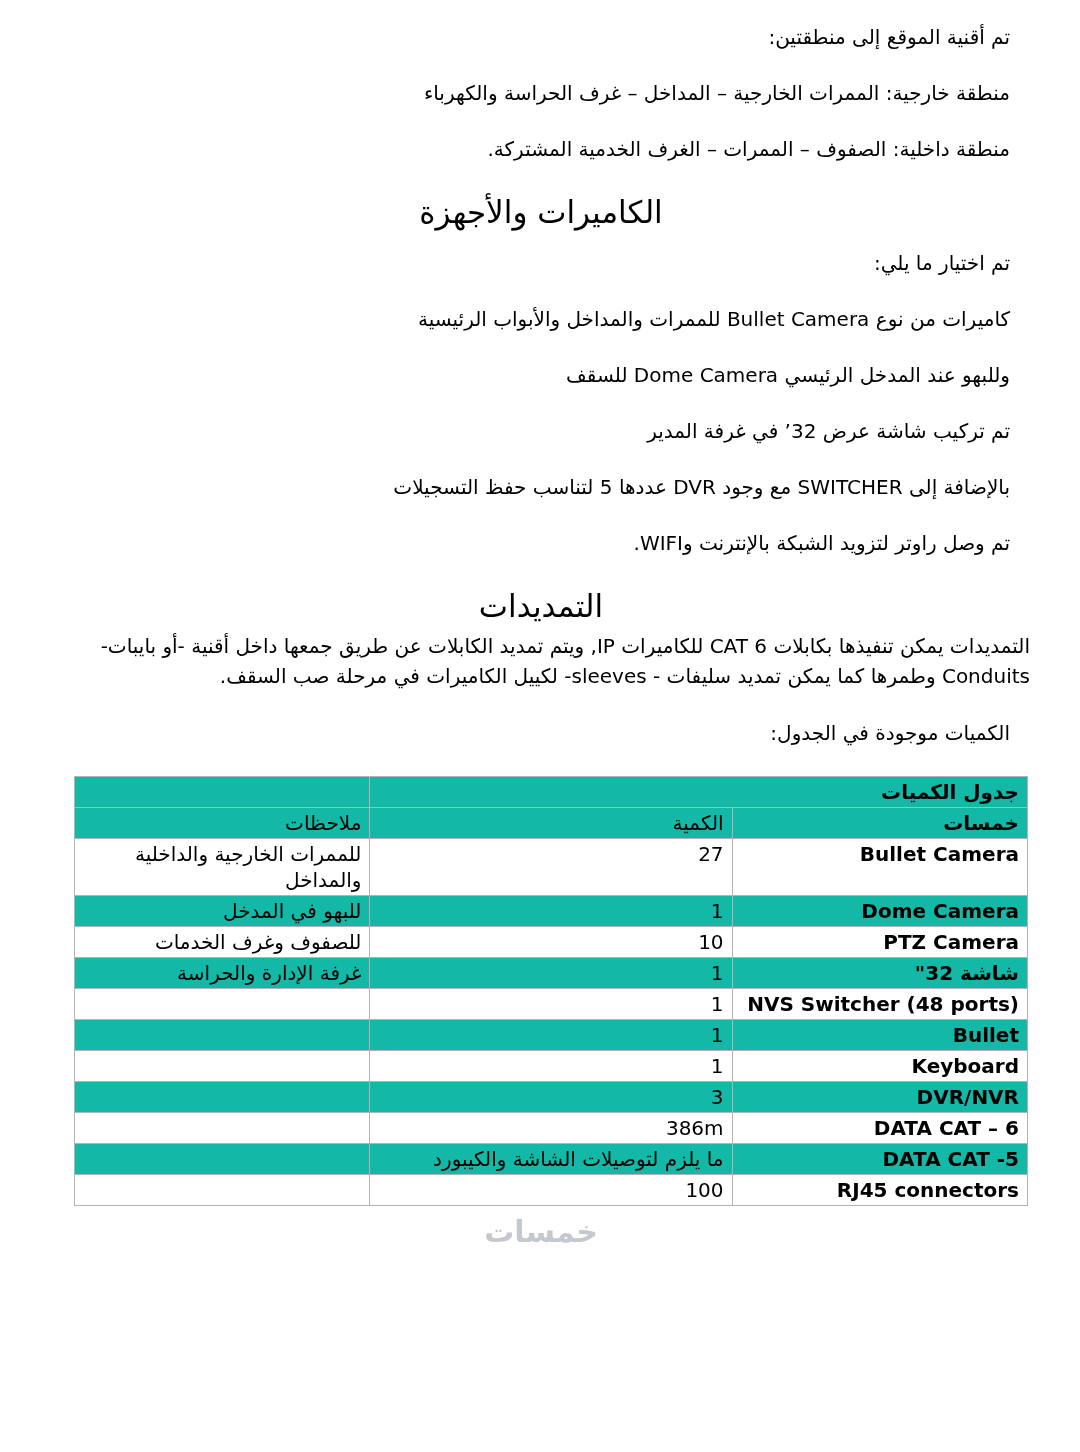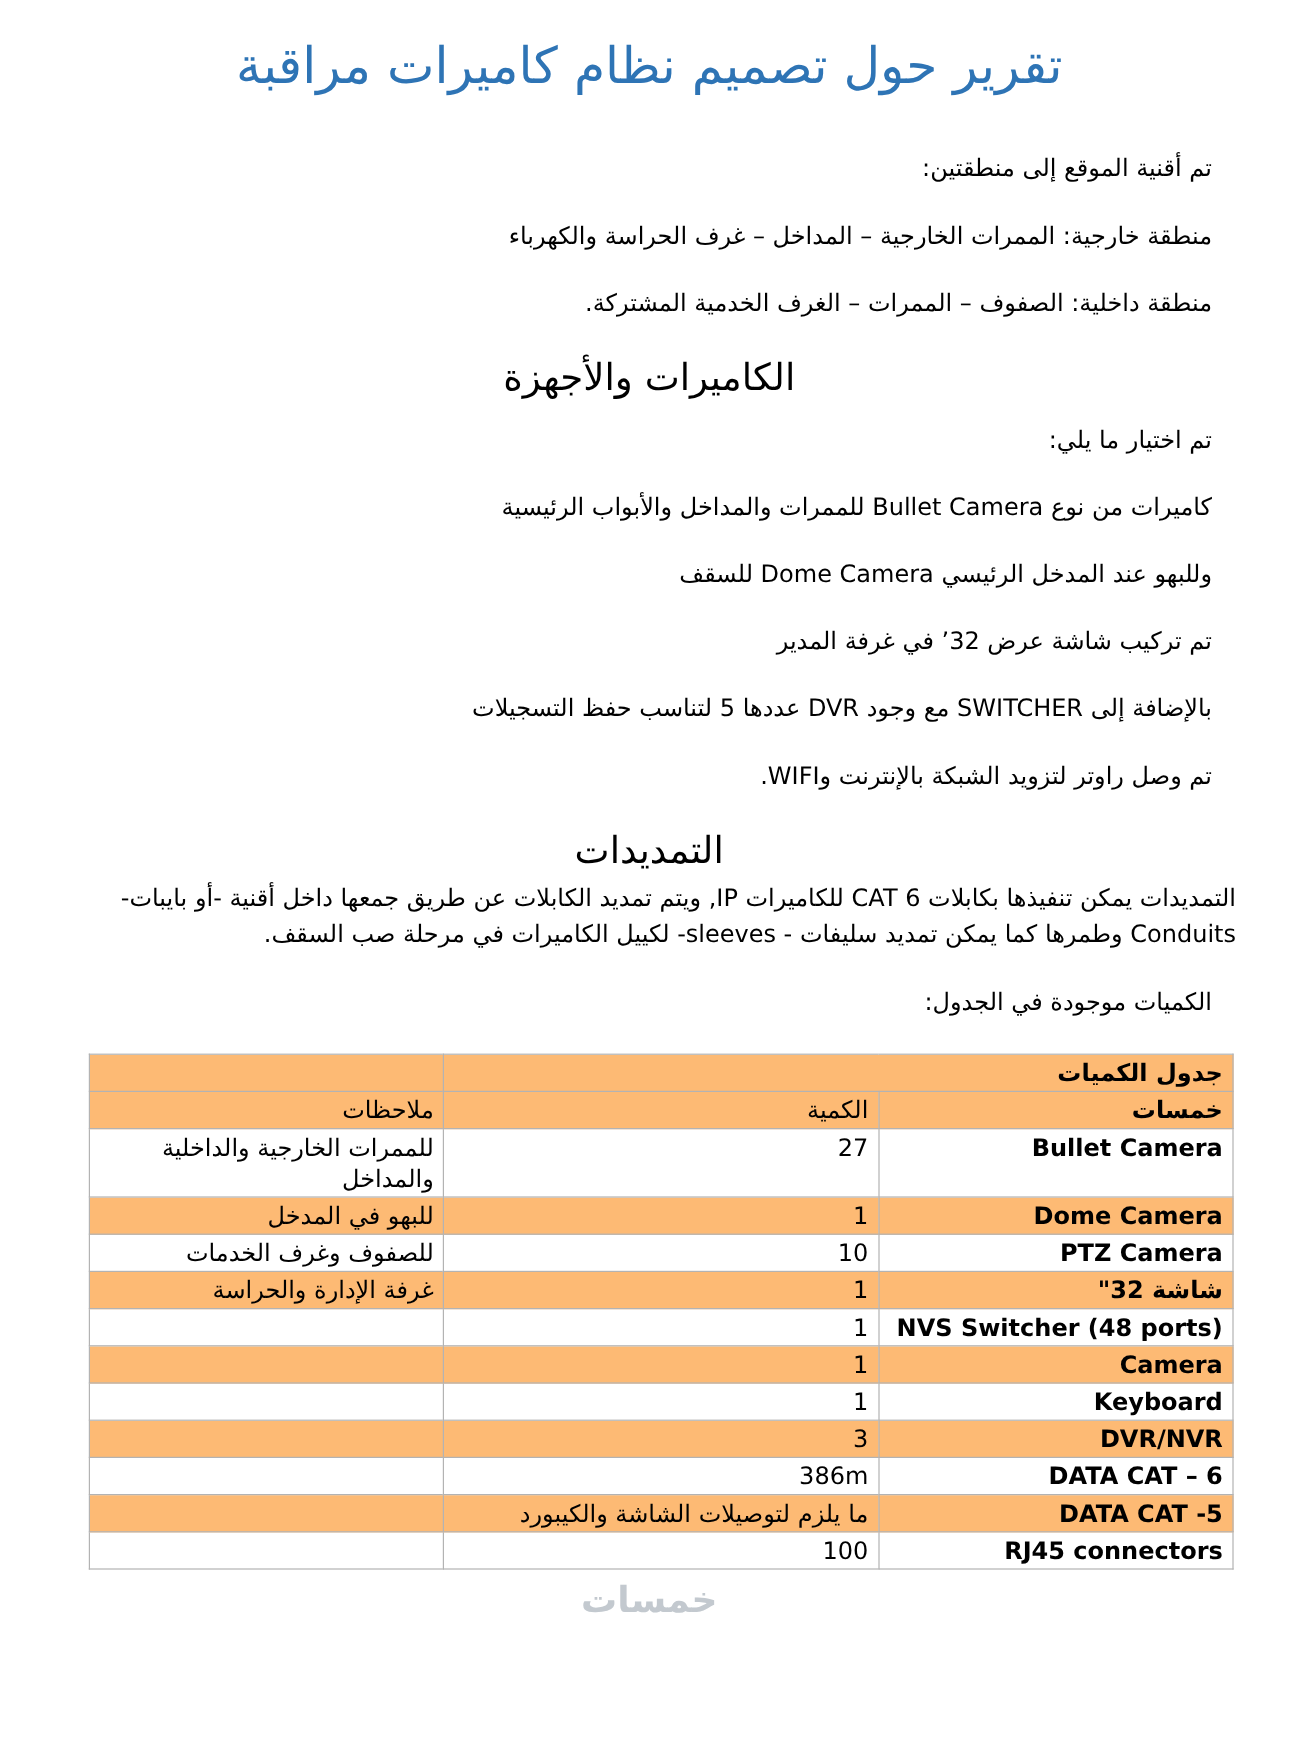--- a/index.html
+++ b/index.html
@@ -27,37 +27,36 @@
   .sec-heading.tight { margin:6px 0 4px; }
 
   table.qty-table {
     width:calc(100% - 24px); margin-right:2px; border-collapse:collapse;
     font-size:20px; line-height:1.3; margin-top:14px;
   }
   table.qty-table td {
     border:1px solid #b3b3b3; padding:2px 8px; height:30px; vertical-align:top;
     text-align:right;
   }
-  tr.shaded td { background:#fdba74; }
+  tr.shaded td { background:#14b8a6; }
   td.device { font-weight:bold; }
   td.qty { padding-left:8px; padding-right:30px; }
   td.caption-cell { font-weight:bold; }
 
   .footer-block { position:relative; height:120px; margin-top:6px; }
   .watermark {
     position:absolute; top:2px; left:0; right:0; text-align:center;
     color:#c3c9cf; font-size:30px; font-weight:bold; z-index:0;
   }
 </style>
 </head>
 <body>
 
 <div class="page">
 
-  <h1 class="doc-title">تقرير حول تصميم نظام كاميرات مراقبة</h1>
 
   <p class="para indent">تم أقنية الموقع إلى منطقتين:</p>
   <p class="para indent">منطقة خارجية: الممرات الخارجية – المداخل – غرف الحراسة والكهرباء</p>
   <p class="para indent">منطقة داخلية: الصفوف – الممرات – الغرف الخدمية المشتركة.</p>
 
   <h2 class="sec-heading">الكاميرات والأجهزة</h2>
 
   <p class="para indent">تم اختيار ما يلي:</p>
   <p class="para indent">كاميرات من نوع Bullet Camera للممرات والمداخل والأبواب الرئيسية</p>
   <p class="para indent">وللبهو عند المدخل الرئيسي  Dome Camera للسقف</p>
@@ -106,21 +105,21 @@
         <td class="device">شاشة 32"</td>
         <td class="qty">1</td>
         <td>غرفة الإدارة والحراسة</td>
       </tr>
       <tr>
         <td class="device">NVS Switcher (48 ports)</td>
         <td class="qty">1</td>
         <td></td>
       </tr>
       <tr class="shaded">
-        <td class="device">Camera</td>
+        <td class="device">Bullet</td>
         <td class="qty">1</td>
         <td></td>
       </tr>
       <tr>
         <td class="device">Keyboard</td>
         <td class="qty">1</td>
         <td></td>
       </tr>
       <tr class="shaded">
         <td class="device">DVR/NVR</td>

